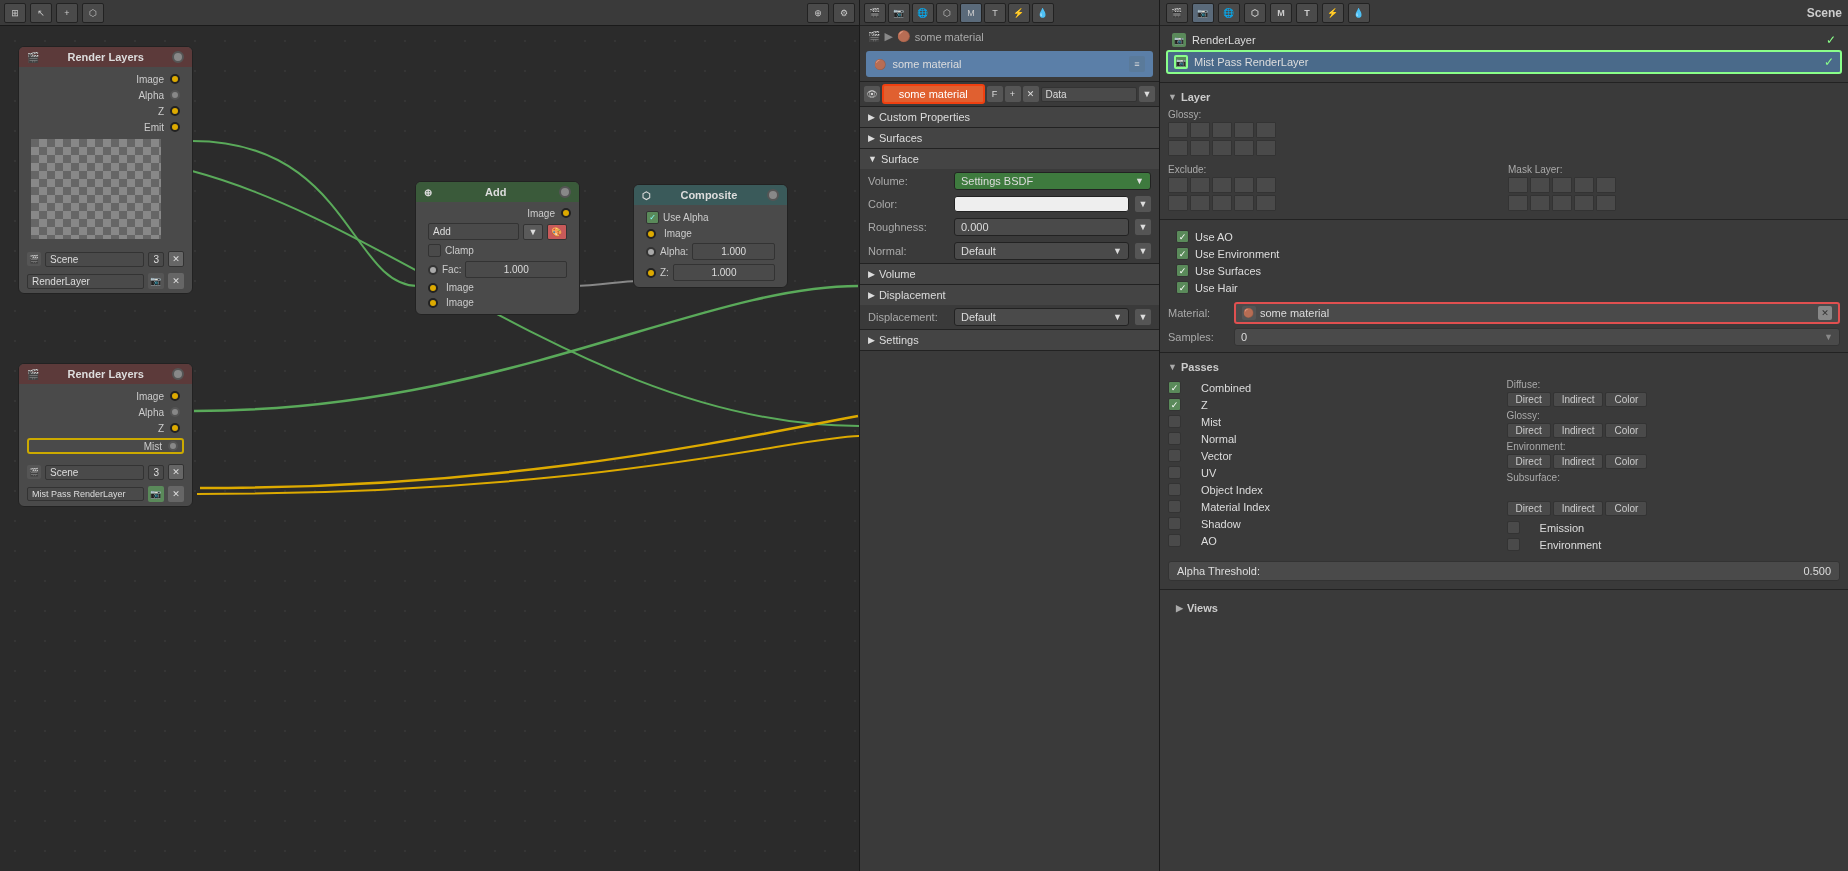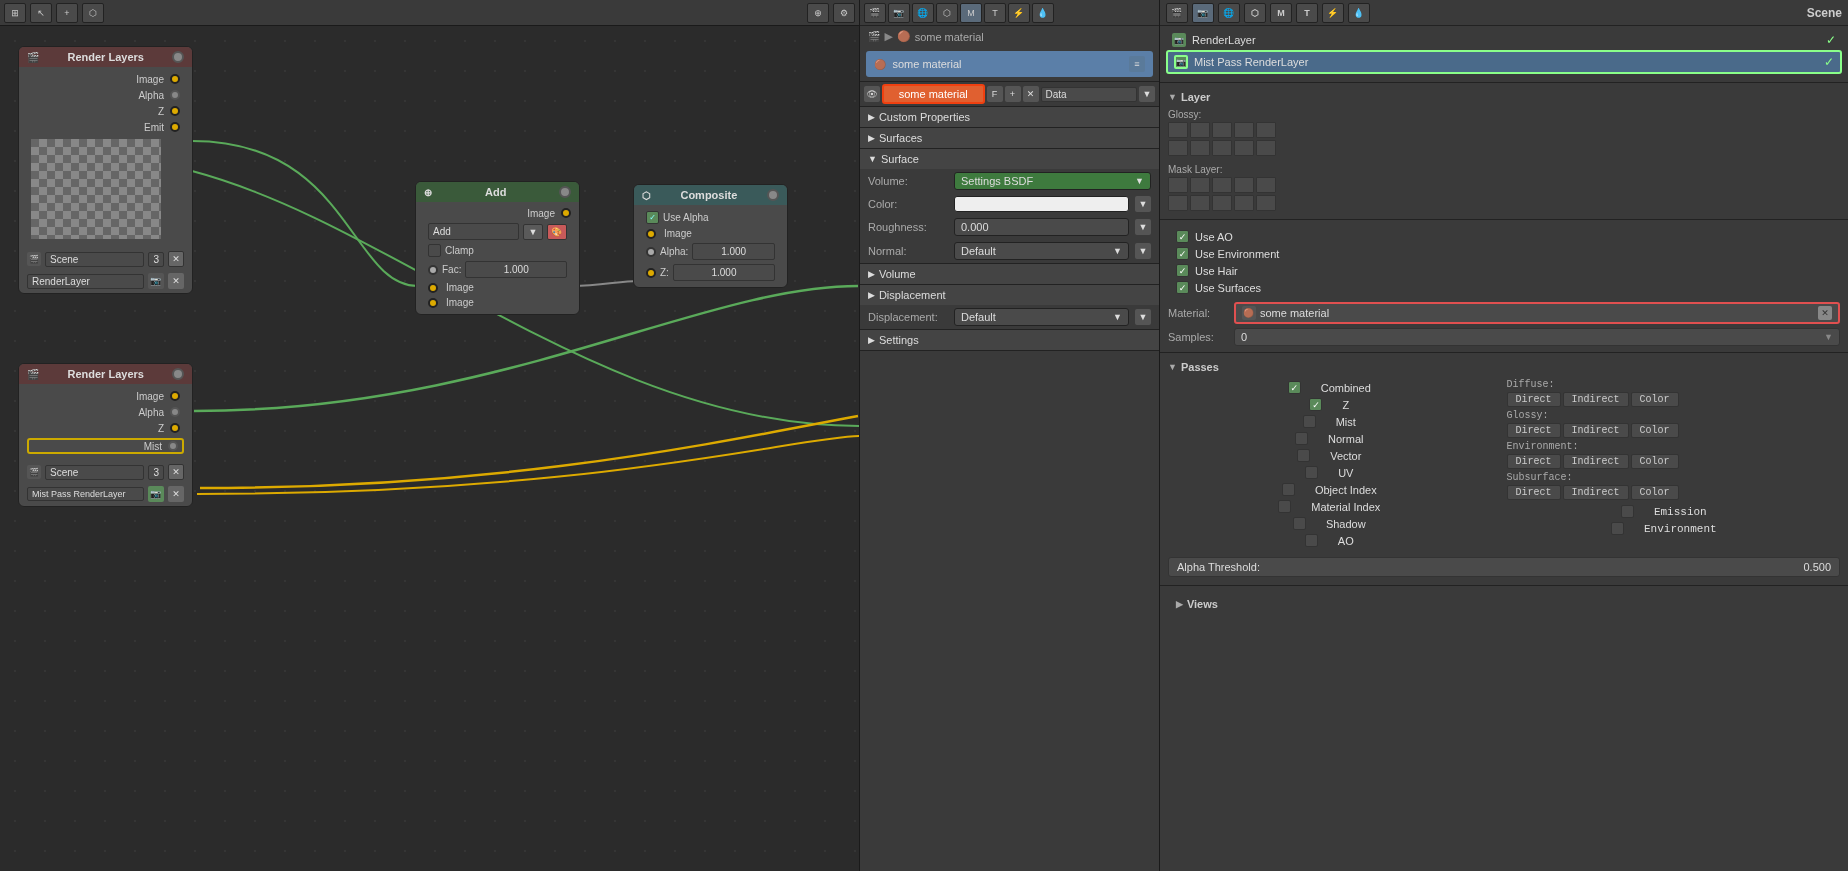--- a/index.html
+++ b/index.html
@@ -422,36 +422,34 @@
       white-space: nowrap;
     }
 
     .passes-left {
       width: 48%;
     }
 
     .passes-right {
       width: 48%;
       padding-left: 8px;
-      font-family: Liberation Mono, monospace;
     }
 
     .passes-two-col {
       display: flex;
       padding: 4px 8px;
       gap: 8px;
     }
 
     .pass-check-row {
       display: flex;
       align-items: center;
       gap: 20px;
       padding: 2px 0;
       font-size: 11px;
-      justify-content: center;
     }
 
     .alpha-threshold {
       margin: 4px 8px;
       background: #4a4a4a;
       border: 1px solid #333;
       border-radius: 3px;
       padding: 3px 8px;
       display: flex;
       align-items: center;
@@ -822,20 +820,37 @@
           <div class="small-box"></div>
           <div class="small-box"></div>
           <div class="small-box"></div>
           <div class="small-box"></div>
         </div>
       </div>
     </div>
 
     <div class="passes-two-col">
       <div style="flex:1">
+        <div style="font-size:10px;color:#aaa;margin-bottom:2px">Exclude:</div>
+        <div class="field-boxes">
+          <div class="small-box"></div>
+          <div class="small-box"></div>
+          <div class="small-box"></div>
+          <div class="small-box"></div>
+          <div class="small-box"></div>
+        </div>
+        <div class="field-boxes" style="margin-top:2px">
+          <div class="small-box"></div>
+          <div class="small-box"></div>
+          <div class="small-box"></div>
+          <div class="small-box"></div>
+          <div class="small-box"></div>
+        </div>
+      </div>
+      <div style="flex:1">
         <div style="font-size:10px;color:#aaa;margin-bottom:2px">Mask Layer:</div>
         <div class="field-boxes">
           <div class="small-box"></div>
           <div class="small-box"></div>
           <div class="small-box"></div>
           <div class="small-box"></div>
           <div class="small-box"></div>
         </div>
         <div class="field-boxes" style="margin-top:2px">
           <div class="small-box"></div>
@@ -854,25 +869,25 @@
     <div class="checkbox-row">
       <div class="checkbox checked"></div>
       <span>Use AO</span>
     </div>
     <div class="checkbox-row">
       <div class="checkbox checked"></div>
       <span>Use Environment</span>
     </div>
     <div class="checkbox-row">
       <div class="checkbox checked"></div>
-      <span>Use Hair</span>
+      <span>Use Surfaces</span>
     </div>
     <div class="checkbox-row">
       <div class="checkbox checked"></div>
-      <span>Use Surfaces</span>
+      <span>Use Hair</span>
     </div>
   </div>
 
   <div style="padding:2px 8px">
     <div style="display:flex;align-items:center;gap:6px">
       <span style="font-size:11px;color:#aaa;min-width:60px">Material:</span>
       <div class="material-field-box">
         <div style="width:14px;height:14px;background:#555;border-radius:2px;margin-right:4px;font-size:9px;display:flex;align-items:center;justify-content:center">🟤</div>
         <span style="flex:1">some material</span>
         <div class="x-btn">✕</div>
@@ -964,21 +979,21 @@
         <div style="margin-bottom:3px">
           <div style="font-size:10px;color:#aaa;margin-bottom:2px">Environment:</div>
           <div class="pass-buttons">
             <div class="pass-btn">Direct</div>
             <div class="pass-btn">Indirect</div>
             <div class="pass-btn">Color</div>
           </div>
         </div>
 
         <div style="margin-bottom:3px">
-          <div style="font-size:10px;color:#aaa;margin-bottom:2px">Subsurface:</div>
+          <div style="font-size:10px;color:#aaa;margin-bottom:18px">Subsurface:</div>
           <div class="pass-buttons">
             <div class="pass-btn">Direct</div>
             <div class="pass-btn">Indirect</div>
             <div class="pass-btn">Color</div>
           </div>
         </div>
 
         <div class="pass-check-row">
           <div class="checkbox"></div>
           <span>Emission</span>

